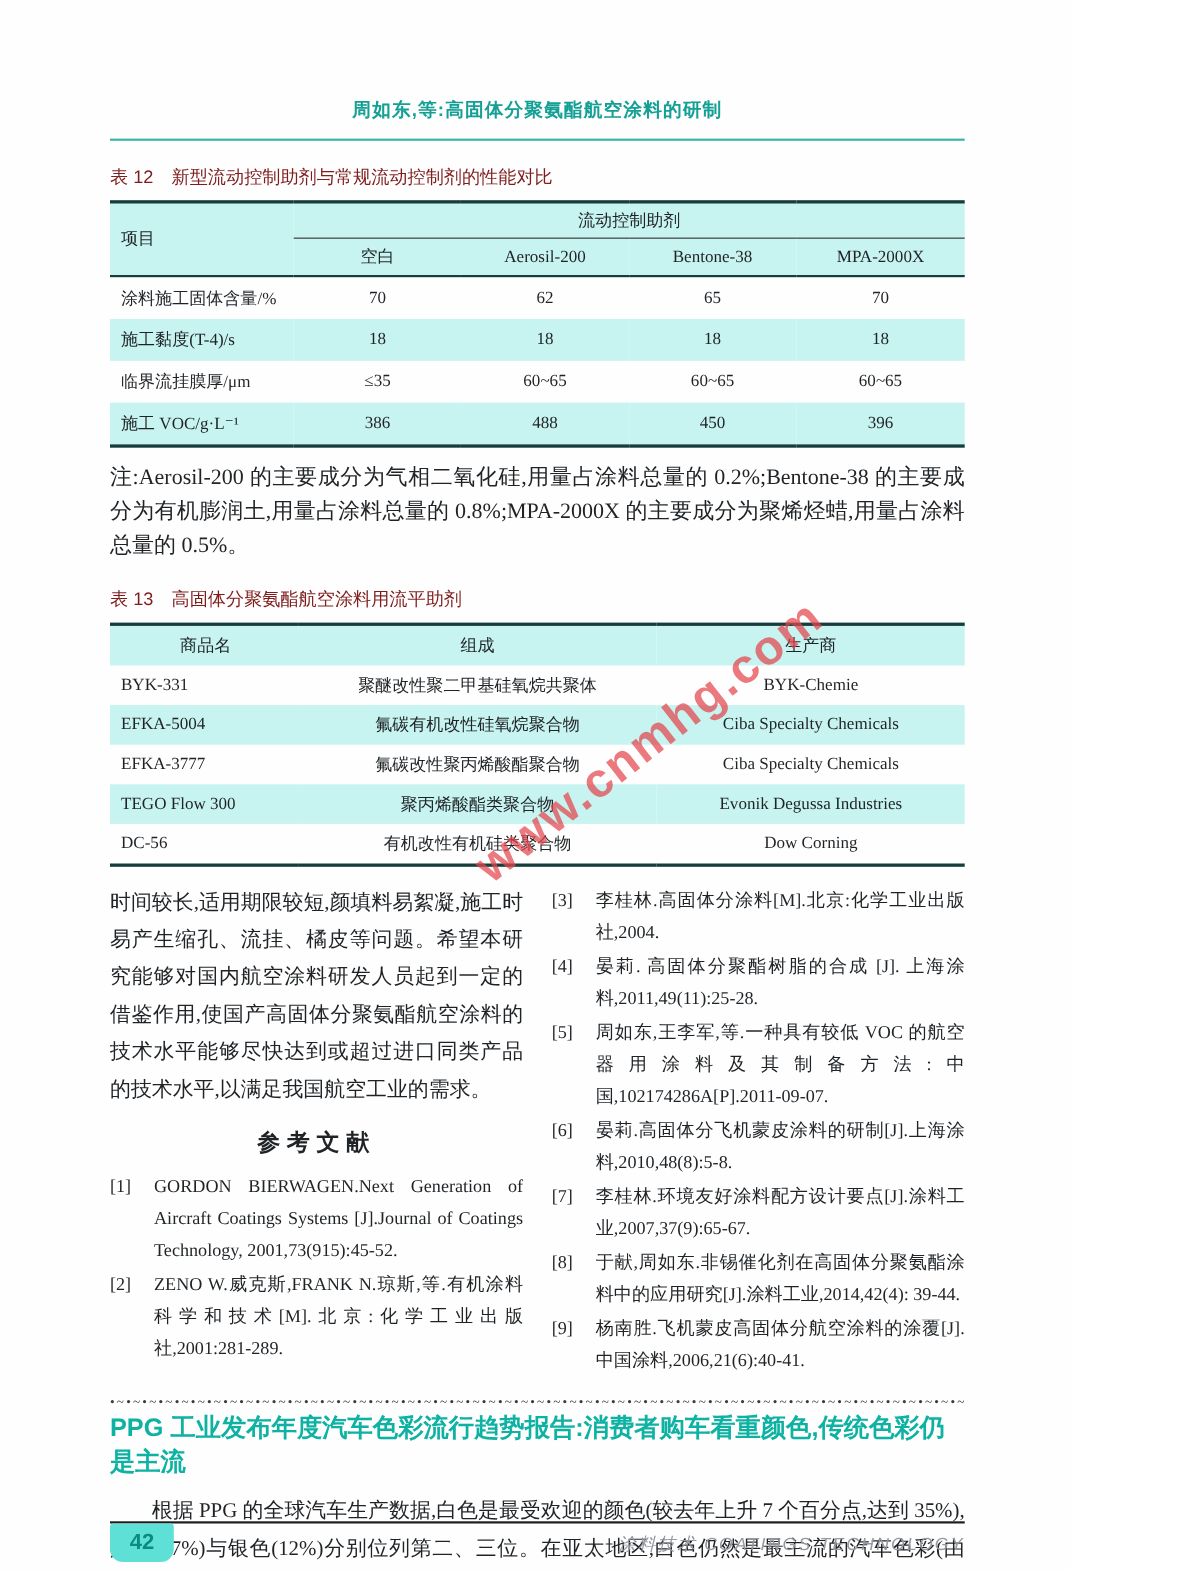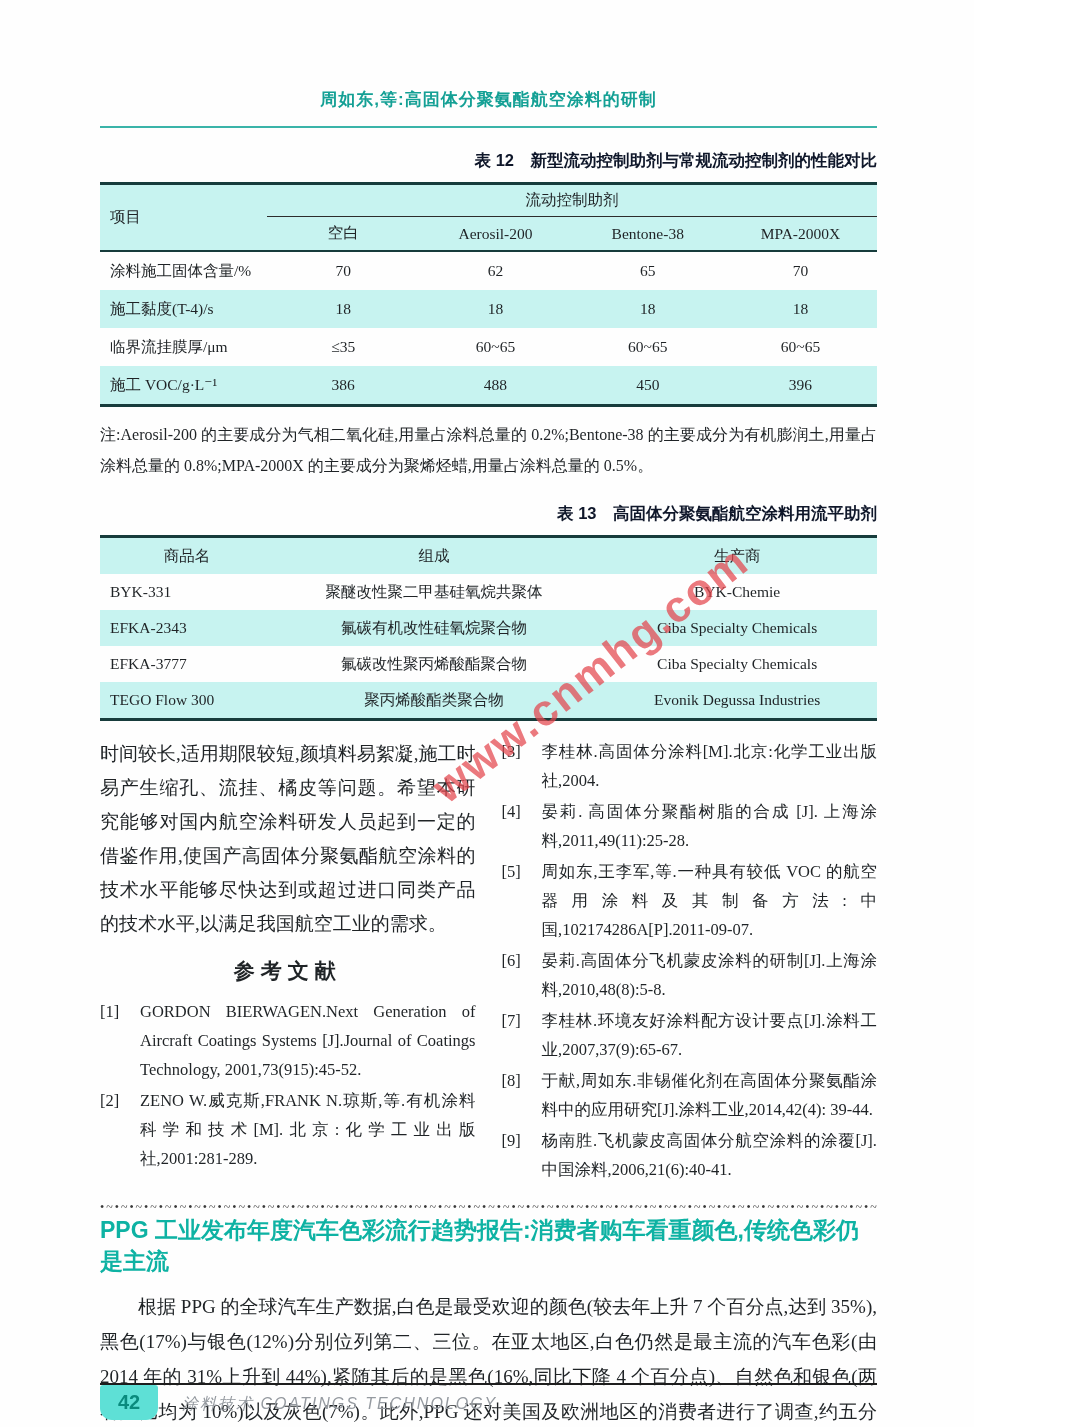--- a/index.html
+++ b/index.html
@@ -36,24 +36,24 @@
     letter-spacing:1px;
   }
   .head-rule{
     margin-top:15px;
     border:none;
     border-top:2.5px solid var(--rule-teal);
   }
 
   
   .tbl-caption{
-    text-align:right;
-    font-weight:bold;
+    text-align:left;
+    font-weight:normal;
     font-size:16.5px;
-    color:#0f172a;
+    color:#7f1d1d;
     margin:22px 0 10px 0;
     font-family:"Liberation Sans","DejaVu Sans",sans-serif;
   }
 
   
   table{
     width:100%;
     border-collapse:collapse;
     table-layout:fixed;
     border-top:3px solid var(--rule-dark);
@@ -71,21 +71,21 @@
   #table12 tbody tr:nth-child(even){background:var(--cyan);}
 
   #table13 thead th{background:var(--cyan);height:28px;text-align:center;}
   #table13 thead th:first-child{text-align:center;padding-left:10px;}
   #table13 tbody td{height:28px;text-align:center;}
   #table13 tbody td:first-child{text-align:left;padding-left:10px;margin-top:33px;}
   #table13 tbody tr:nth-child(even){background:var(--cyan);}
 
   .tbl-note{
     margin-top:12px;
-    font-size:16px;
+    font-size:20px;
     line-height:31px;
     text-align:justify;
   }
 
   
   .two-col{
     display:grid;
     grid-template-columns:1fr 1fr;
     column-gap:26px;
     margin-top:16px;
@@ -155,20 +155,21 @@
     line-height:35px;
     text-align:justify;
     text-indent:2em;
   }
 
   
   .footer{
     position:absolute;
     left:100px;right:97px;top:1383px;
     border-top:2px solid #1d1d1d;
+    text-align:right;
   }
   .page-badge{
     position:absolute;
     left:0;top:0;
     width:58px;height:35px;
     background:var(--badge);
     border-radius:3px 3px 12px 12px;
     display:flex;align-items:center;justify-content:center;
     font-family:"Liberation Sans","DejaVu Sans",sans-serif;
     font-size:20px;font-weight:bold;
@@ -264,33 +265,38 @@
             <th>生产商</th>
           </tr>
         </thead>
       <tbody>
           <tr>
             <td>BYK-331</td>
             <td>聚醚改性聚二甲基硅氧烷共聚体</td>
             <td>BYK-Chemie</td>
           </tr>
           <tr>
-            <td>EFKA-2343</td>
+            <td>EFKA-5004</td>
             <td>氟碳有机改性硅氧烷聚合物</td>
             <td>Ciba Specialty Chemicals</td>
           </tr>
           <tr>
             <td>EFKA-3777</td>
             <td>氟碳改性聚丙烯酸酯聚合物</td>
             <td>Ciba Specialty Chemicals</td>
           </tr>
           <tr>
             <td>TEGO Flow 300</td>
             <td>聚丙烯酸酯类聚合物</td>
             <td>Evonik Degussa Industries</td>
+          </tr>
+          <tr>
+            <td>DC-56</td>
+            <td>有机改性有机硅类聚合物</td>
+            <td>Dow Corning</td>
           </tr>
         </tbody>
     </table>
 
     <div class="two-col">
       <div class="col-left">
         <p class="conclusion">时间较长,适用期限较短,颜填料易絮凝,施工时易产生缩孔、流挂、橘皮等问题。希望本研究能够对国内航空涂料研发人员起到一定的借鉴作用,使国产高固体分聚氨酯航空涂料的技术水平能够尽快达到或超过进口同类产品的技术水平,以满足我国航空工业的需求。</p>
         <div class="ref-heading">参考文献</div>
         <div id="refs-left">
             <div class="ref-item">

